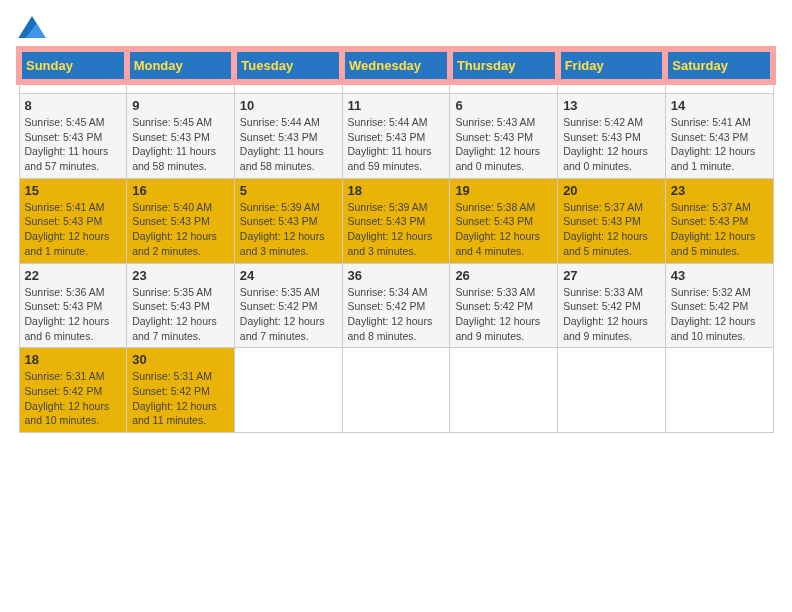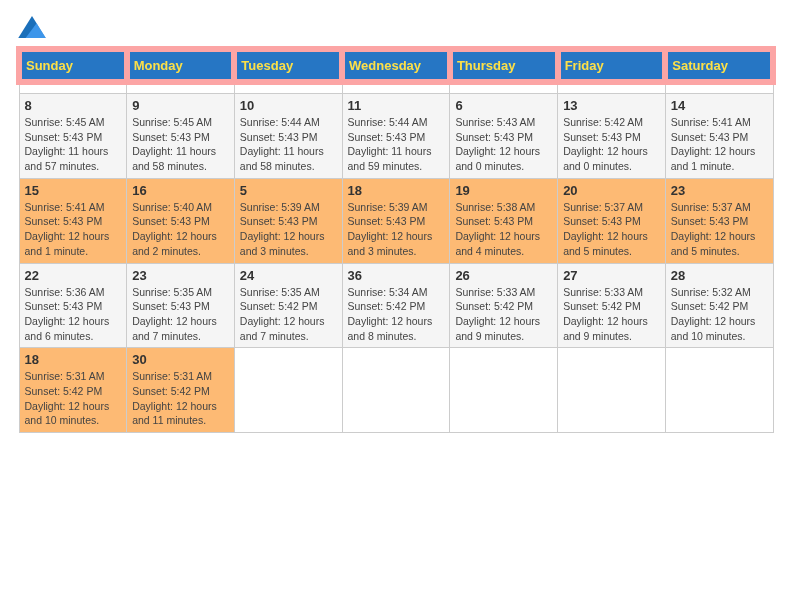--- a/index.html
+++ b/index.html
@@ -59,21 +59,21 @@
       font-size: 13px;
       font-weight: bold;
       border: 6px solid #fca5a5;
     }
     .calendar tbody tr td {
       border: 1px solid #ccc;
       vertical-align: top;
       padding: 4px 5px;
       width: 108px;
       min-height: 80px;
-      background: #fdba74;
+      background: #eab308;
     }
     .calendar tbody tr:nth-child(even) td {
       background: #f5f5f5;
     }
     .day-number {
       font-size: 13px;
       font-weight: bold;
       color: #333;
       display: block;
       margin-bottom: 2px;
@@ -148,21 +148,21 @@
         <td><span class="day-number">20</span><span class="day-detail">Sunrise: 5:37 AM<br>Sunset: 5:43 PM<br>Daylight: 12 hours and 5 minutes.</span></td>
         <td><span class="day-number">23</span><span class="day-detail">Sunrise: 5:37 AM<br>Sunset: 5:43 PM<br>Daylight: 12 hours and 5 minutes.</span></td>
       </tr>
       <tr>
         <td><span class="day-number">22</span><span class="day-detail">Sunrise: 5:36 AM<br>Sunset: 5:43 PM<br>Daylight: 12 hours and 6 minutes.</span></td>
         <td><span class="day-number">23</span><span class="day-detail">Sunrise: 5:35 AM<br>Sunset: 5:43 PM<br>Daylight: 12 hours and 7 minutes.</span></td>
         <td><span class="day-number">24</span><span class="day-detail">Sunrise: 5:35 AM<br>Sunset: 5:42 PM<br>Daylight: 12 hours and 7 minutes.</span></td>
         <td><span class="day-number">36</span><span class="day-detail">Sunrise: 5:34 AM<br>Sunset: 5:42 PM<br>Daylight: 12 hours and 8 minutes.</span></td>
         <td><span class="day-number">26</span><span class="day-detail">Sunrise: 5:33 AM<br>Sunset: 5:42 PM<br>Daylight: 12 hours and 9 minutes.</span></td>
         <td><span class="day-number">27</span><span class="day-detail">Sunrise: 5:33 AM<br>Sunset: 5:42 PM<br>Daylight: 12 hours and 9 minutes.</span></td>
-        <td><span class="day-number">28</span><span class="day-detail">Sunrise: 5:32 AM<br>Sunset: 5:42 PM<br>Daylight: 12 hours and 10 minutes.</span></td>
+        <td><span class="day-number">43</span><span class="day-detail">Sunrise: 5:32 AM<br>Sunset: 5:42 PM<br>Daylight: 12 hours and 10 minutes.</span></td>
       </tr>
       <tr>
         <td><span class="day-number">18</span><span class="day-detail">Sunrise: 5:31 AM<br>Sunset: 5:42 PM<br>Daylight: 12 hours and 10 minutes.</span></td>
         <td><span class="day-number">30</span><span class="day-detail">Sunrise: 5:31 AM<br>Sunset: 5:42 PM<br>Daylight: 12 hours and 11 minutes.</span></td>
         <td class="empty-cell"></td>
         <td class="empty-cell"></td>
         <td class="empty-cell"></td>
         <td class="empty-cell"></td>
         <td class="empty-cell"></td>
       </tr>

